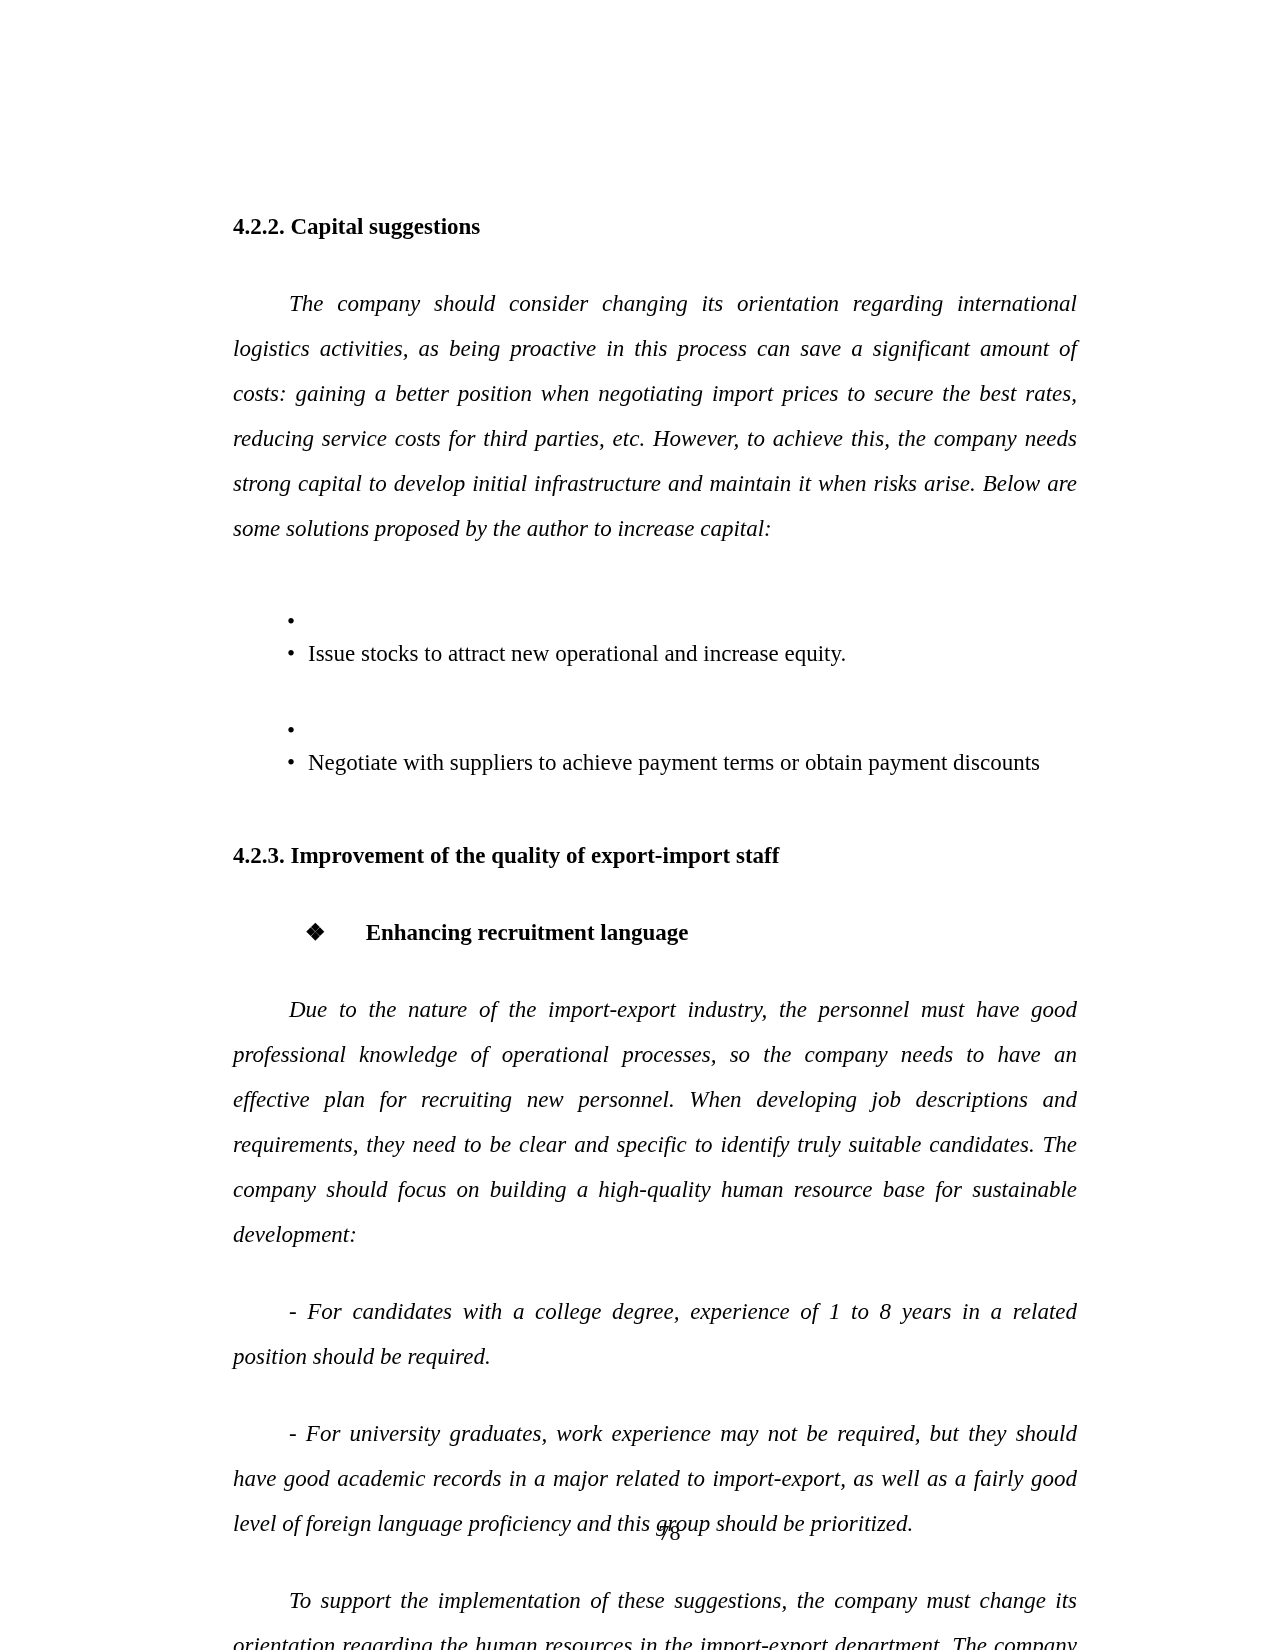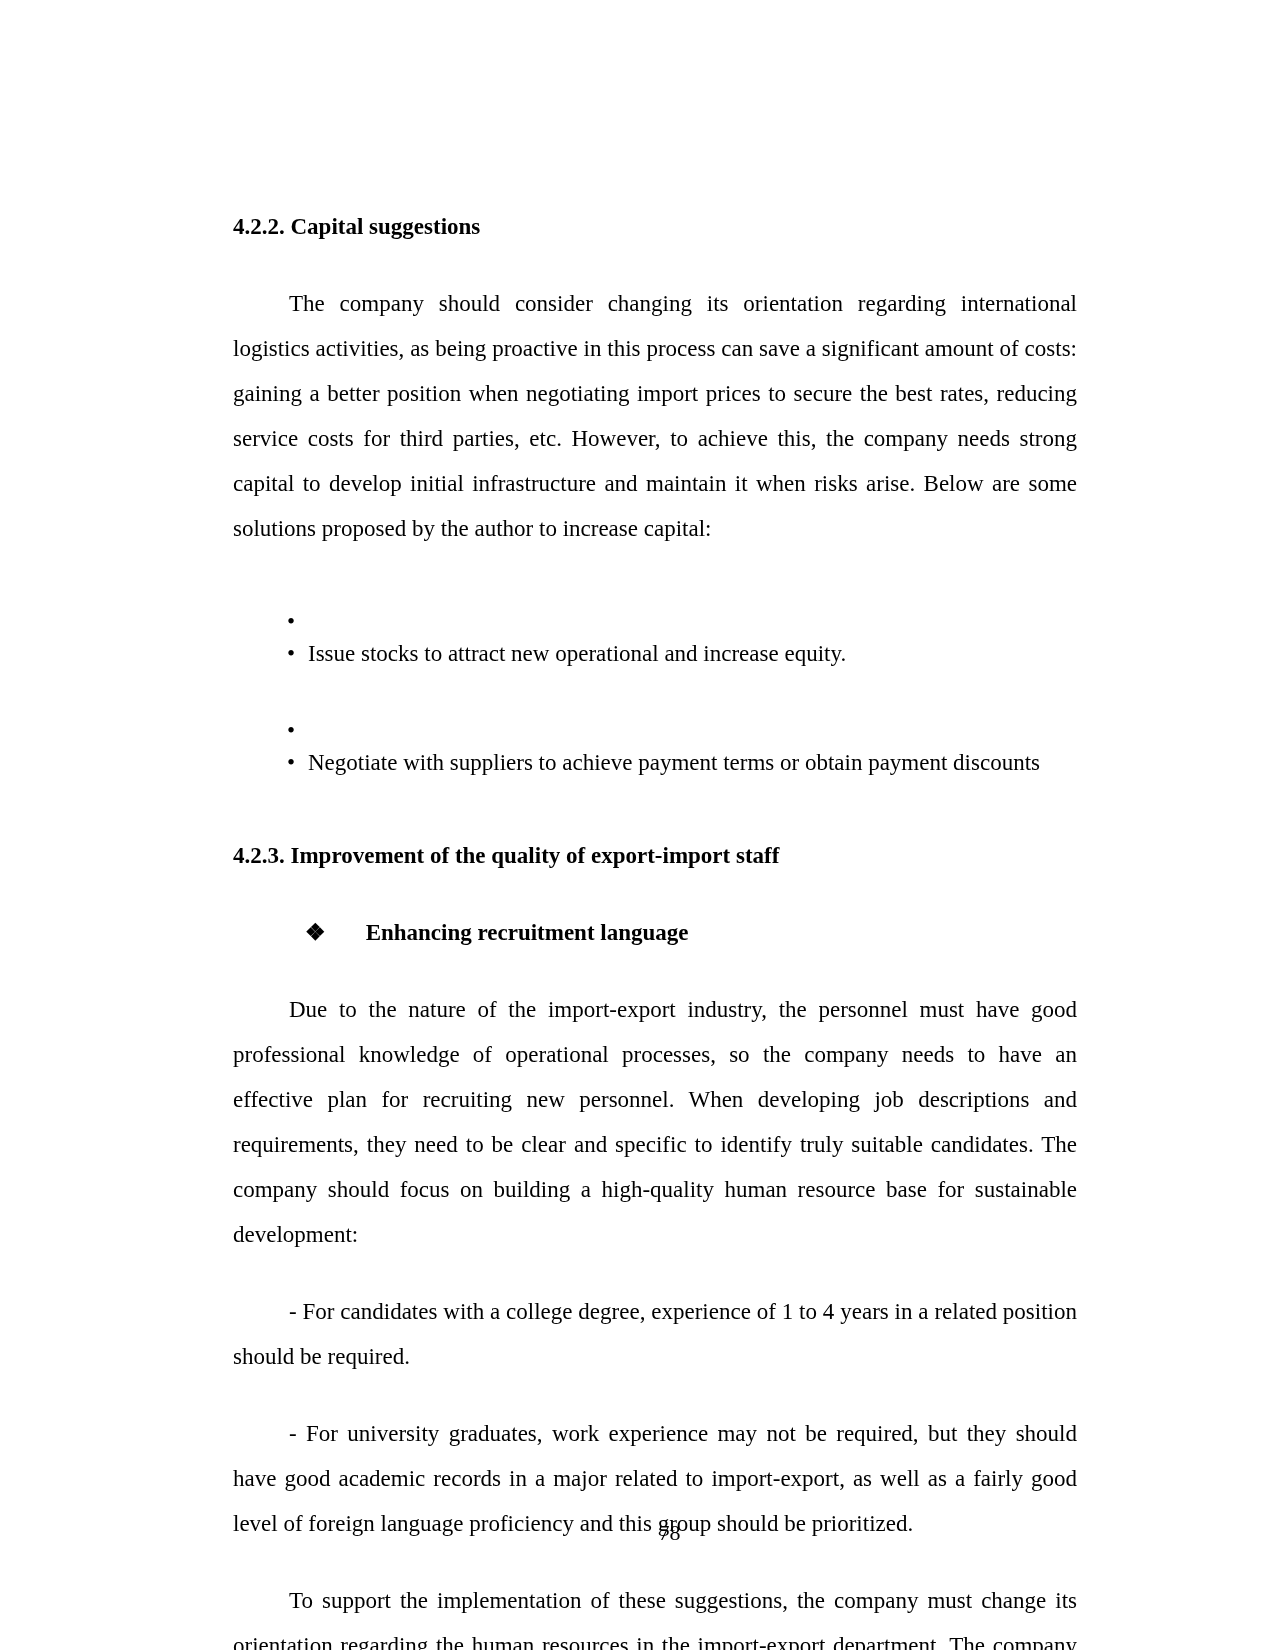--- a/index.html
+++ b/index.html
@@ -23,20 +23,21 @@
     width: 908px;
   }
   .heading {
     font-weight: bold;
     font-size: 23px;
     text-align: left;
   }
   .para {
     text-align: justify;
     text-indent: 56px;
+    font-style: italic;
   }
   .subheading {
     font-weight: bold;
     text-indent: 56px;
   }
   .subheading .diamond {
     margin-right: 8px;
   }
   .bullet-list {
     list-style: none;
@@ -90,21 +91,21 @@
     </ul>
 
     <h2 class="heading">4.2.3. Improvement of the quality of export-import staff</h2>
 
     <p class="subheading">
       <span class="diamond">❖</span><span>Enhancing recruitment language</span>
     </p>
 
     <p class="para">Due to the nature of the import-export industry, the personnel must have good professional knowledge of operational processes, so the company needs to have an effective plan for recruiting new personnel. When developing job descriptions and requirements, they need to be clear and specific to identify truly suitable candidates. The company should focus on building a high-quality human resource base for sustainable development:</p>
 
-    <p class="para">- For candidates with a college degree, experience of 1 to 4 years in a related position should be required.</p>
+    <p class="para">- For candidates with a college degree, experience of 1 to 8 years in a related position should be required.</p>
 
     <p class="para">- For university graduates, work experience may not be required, but they should have good academic records in a major related to import-export, as well as a fairly good level of foreign language proficiency and this group should be prioritized.</p>
 
     <p class="para">To support the implementation of these suggestions, the company must change its orientation regarding the human resources in the import-export department. The company should offer a starting salary and benefits that are commensurate with the capabilities of each employee to attract potential talents.</p>
 
   </div>
 
   <div class="footer">78</div>
 </div>
 

